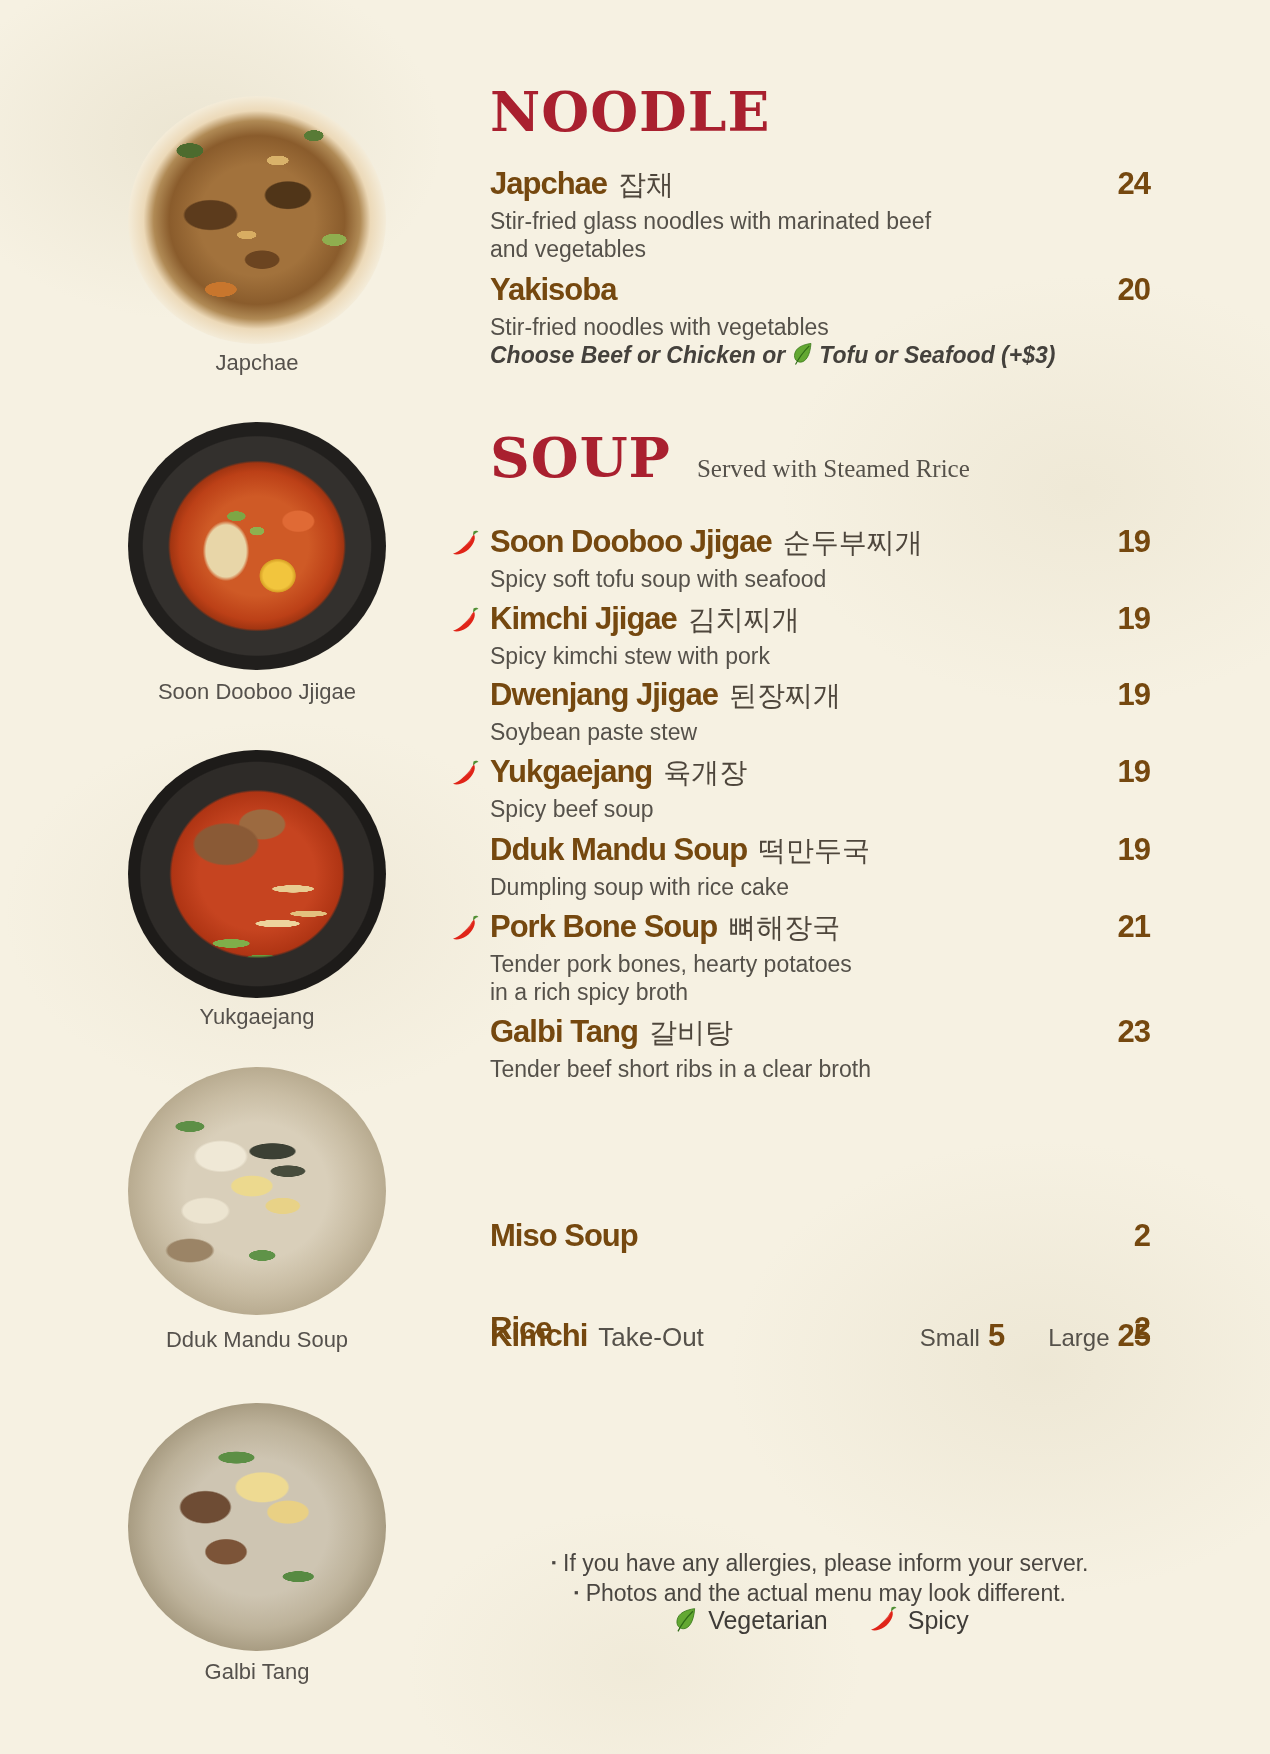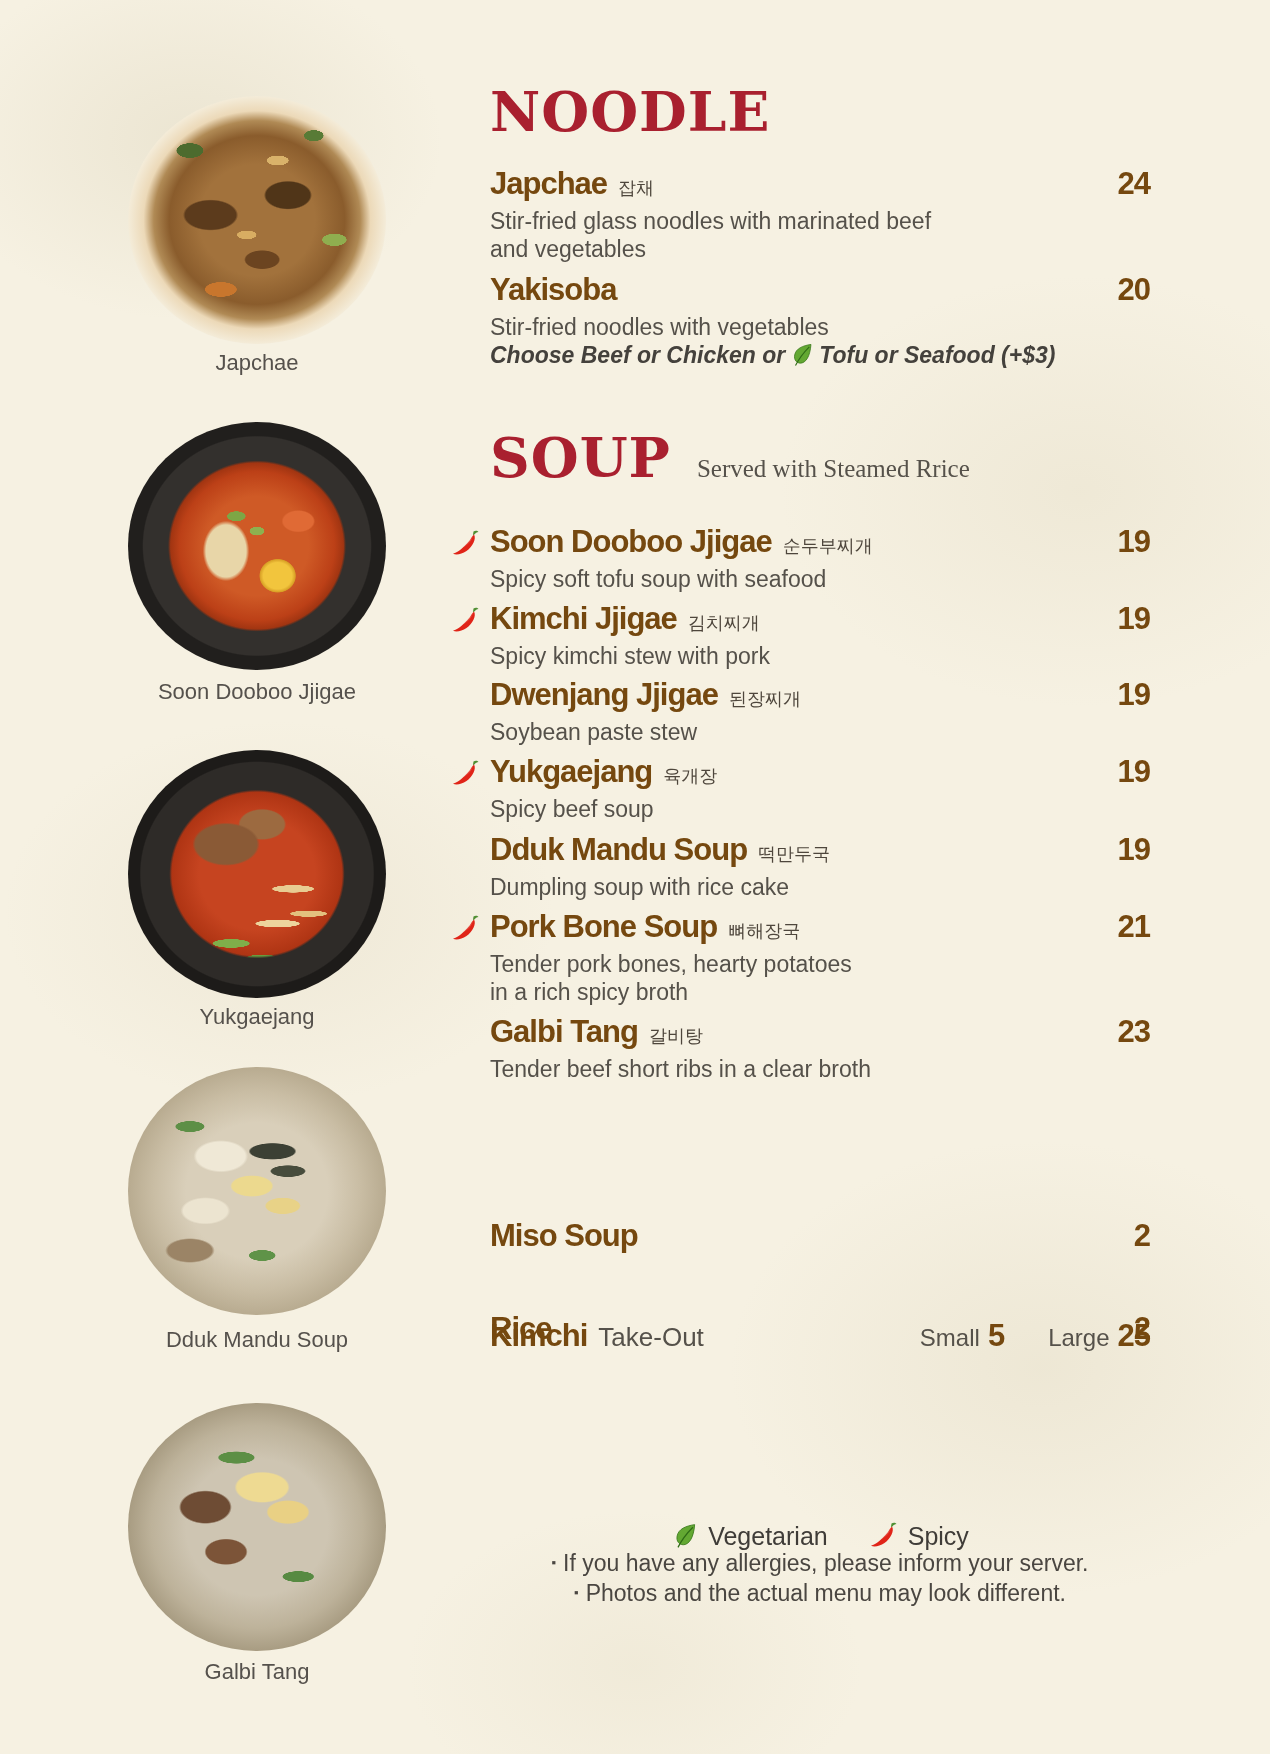--- a/index.html
+++ b/index.html
@@ -66,33 +66,33 @@
     radial-gradient(closest-side, #cec5b2 0 55%, #bdb29a 82%, #a89c82 100%);}
   
   .sec-heading{position:absolute;left:490px;width:660px;display:flex;align-items:baseline;
     font-family:"DejaVu Serif",serif;font-weight:bold;font-size:55px;line-height:60px;
     letter-spacing:1px;color:#a9202f;}
   .sec-sub{font-family:Liberation Serif, serif;font-weight:normal;font-size:25px;
     letter-spacing:0;color:#55514a;margin-left:26px;}
   .item{position:absolute;left:490px;width:660px;}
   .item-head{display:flex;align-items:baseline;}
   .iname{font-weight:bold;font-size:31px;line-height:40px;letter-spacing:-1px;color:#75480f;}
-  .ikor{font-family:"DejaVu Sans",sans-serif;font-weight:500;font-size:18px;color:#4e463c;margin-left:11px;}
+  .ikor{font-family:"DejaVu Sans",sans-serif;font-weight:500;font-size:28px;color:#4e463c;margin-left:11px;}
   .isuffix{font-size:26px;color:#55514a;margin-left:11px;}
   .price{margin-left:auto;font-weight:bold;font-size:31px;letter-spacing:-1px;color:#75480f;}
   .idesc{font-size:23px;line-height:28px;color:#55514a;white-space:pre-line;margin-top:3px;}
   .iopt{font-size:23px;line-height:28px;font-style:italic;font-weight:bold;color:#44413c;
-    display:flex;align-items:center;gap:4px;}
+    display:flex;gap:4px;}
   .chili{position:absolute;left:-41px;top:6px;width:32px;height:32px;}
   .leaf-inline{width:26px;height:26px;display:inline-block;}
   .sizes{margin-left:auto;display:flex;align-items:baseline;gap:8px;}
   .size-label{font-size:24px;color:#55514a;margin-left:12px;}
   .size-gap{width:16px;}
   
-  .legend{position:absolute;left:490px;top:1516px;width:660px;height:40px;
+  .legend{position:absolute;left:490px;top:1600px;width:660px;height:40px;
     display:flex;justify-content:center;align-items:center;gap:9px;
     font-size:25px;color:#3f3c38;}
   .legend .chili-l{width:32px;height:32px;margin-left:30px;}
   .legend .leaf-l{width:28px;height:28px;}
   .notes{position:absolute;left:490px;top:1548px;width:660px;text-align:center;
     font-size:23px;line-height:30px;color:#4a4641;}
   .blt{font-size:13px;vertical-align:4px;margin-right:7px;}
 </style>
 </head>
 <body>

